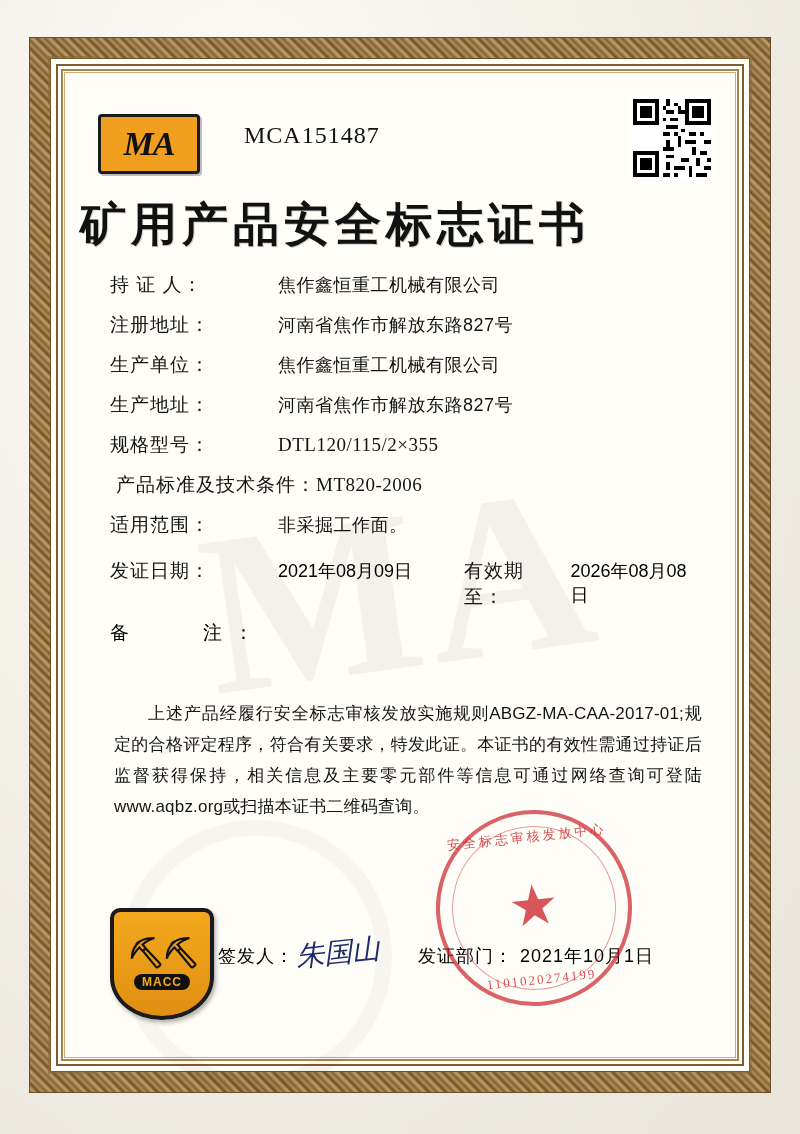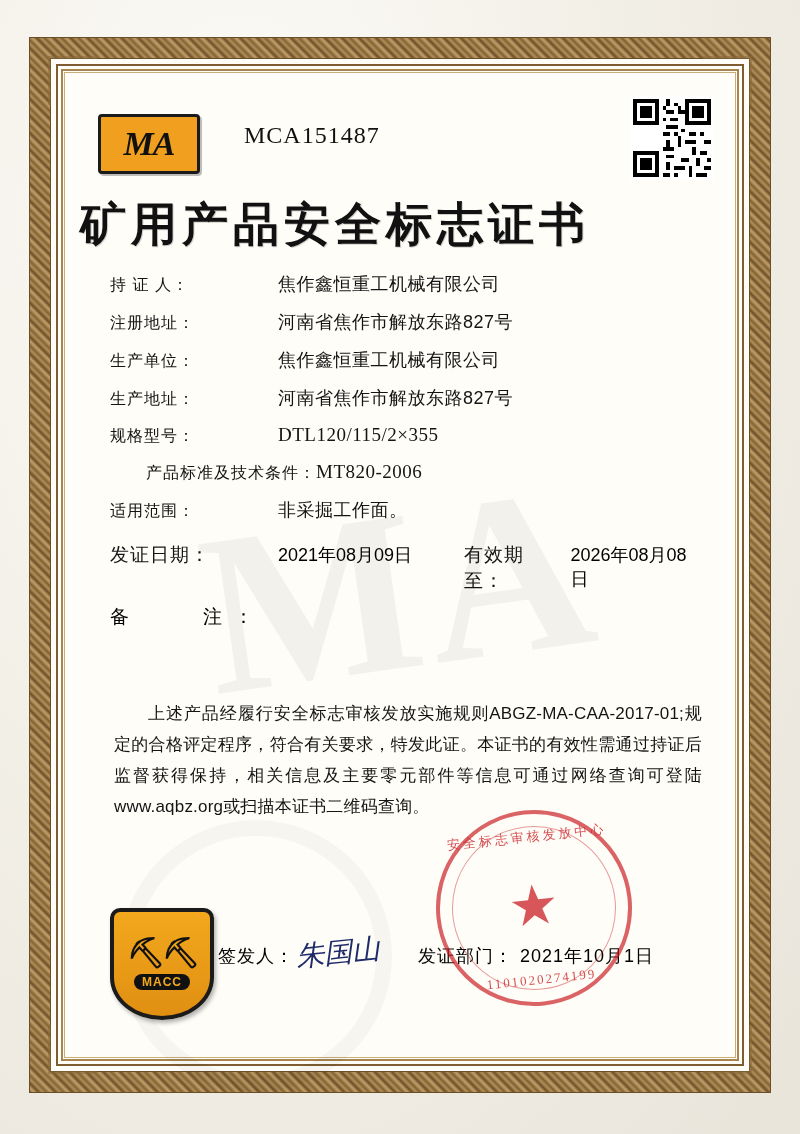--- a/index.html
+++ b/index.html
@@ -88,21 +88,21 @@
     position:absolute;left:0;right:0;top:108px;
     font-family:"Liberation Serif",serif;
     font-size:46px;font-weight:bold;color:#111;letter-spacing:5px;
     text-shadow:1px 1px 0 rgba(0,0,0,.18);
   }
 
   
   .fields{position:absolute;left:30px;right:20px;top:186px;}
   .row{display:flex;align-items:baseline;margin-bottom:14px;}
   .row .lab{
-    width:168px;flex:0 0 168px;font-size:16px;color:#141414;letter-spacing:1px;
+    width:168px;flex:0 0 168px;font-size:19px;color:#141414;letter-spacing:1px;
     white-space:nowrap;
   }
   .row .lab.wide{width:206px;flex:0 0 206px;text-align:right;}
   .row .val{
     font-size:18px;color:#141414;letter-spacing:.5px;
     border-bottom:0px solid transparent;
   }
   .row .val.mono{font-family:"Liberation Serif",serif;font-size:19px;}
 
   .row-dates{display:flex;align-items:baseline;margin-top:20px;margin-bottom:10px;}

